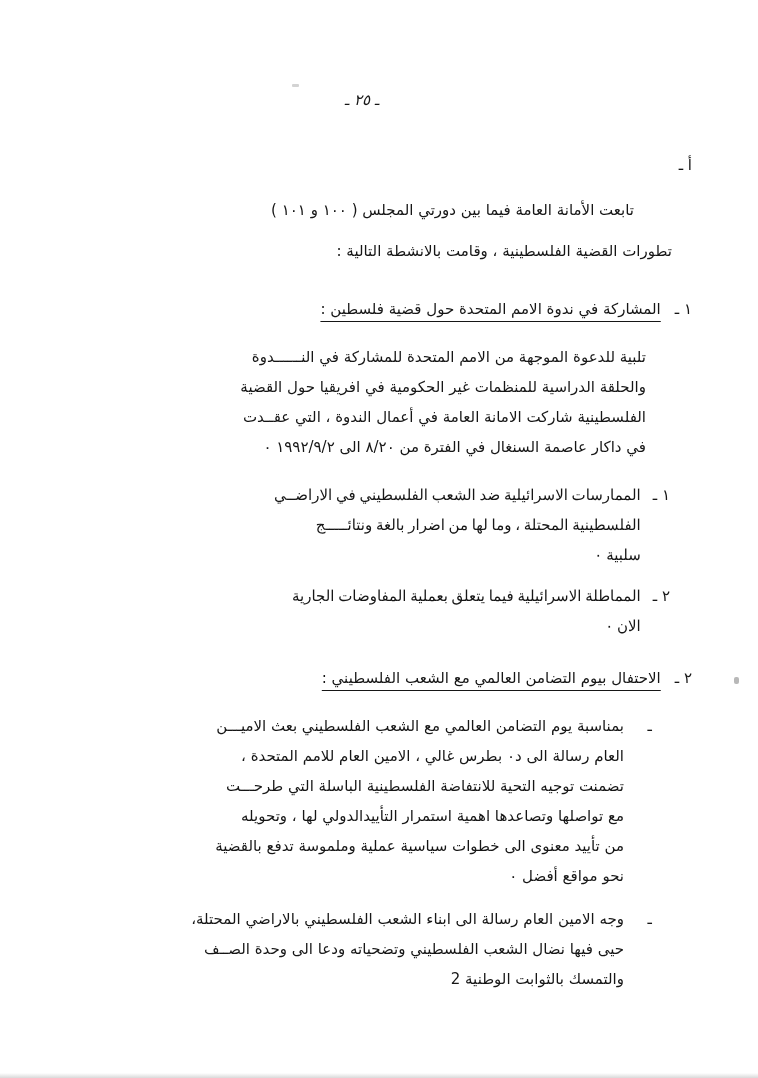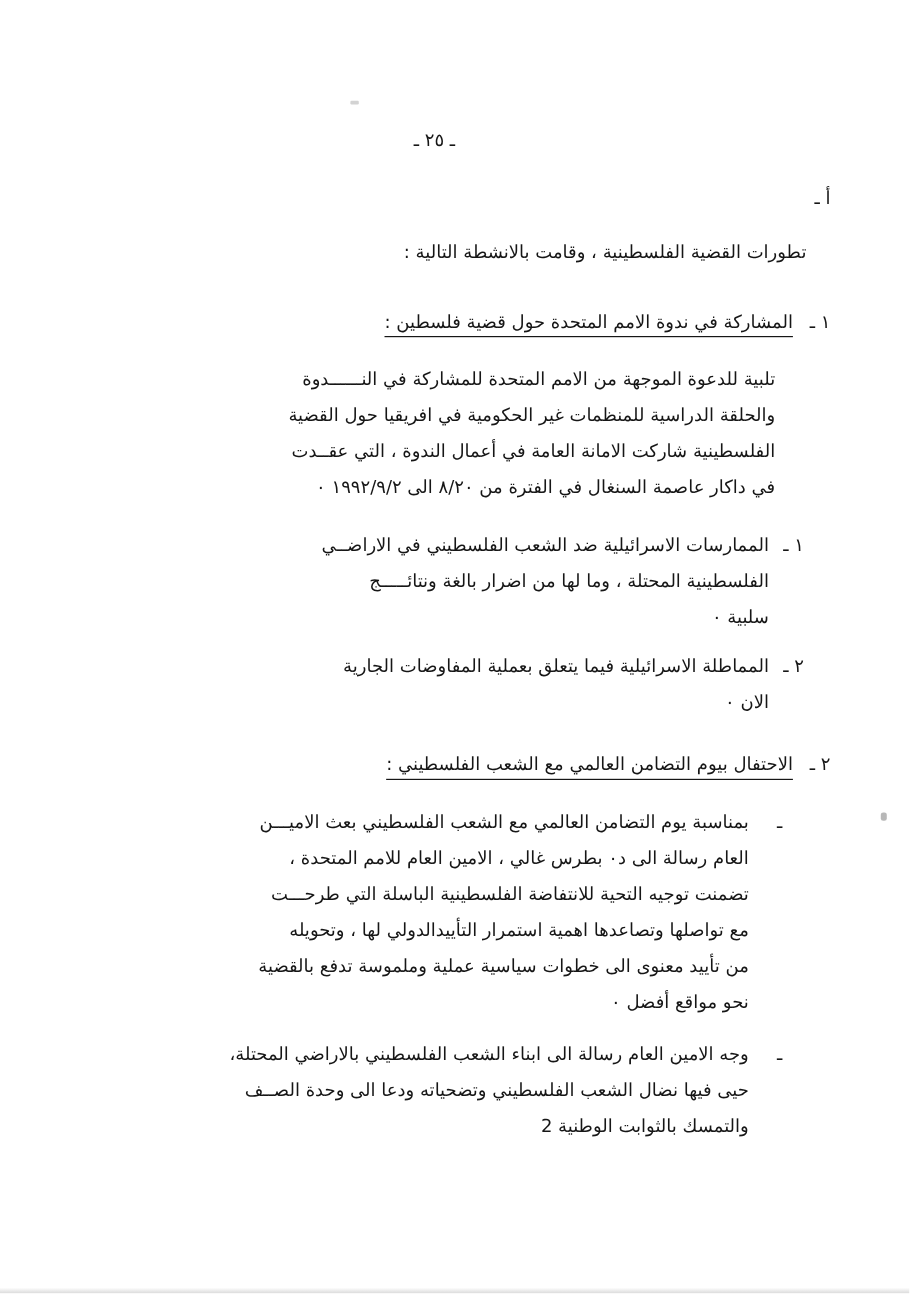--- a/index.html
+++ b/index.html
@@ -11,27 +11,28 @@
     position: relative;
     width: 758px;
     height: 1078px;
     background: #ffffff;
     overflow: hidden;
     color: #161616;
     font-family: "DejaVu Sans", sans-serif;
   }
   .page-number {
     position: absolute;
-    top: 108px;
+    top: 91px;
     left: 312px;
     width: 100px;
     text-align: center;
     font-size: 15px;
     letter-spacing: 3px;
     direction: rtl;
+    font-style: italic;
   }
   .content {
     position: absolute;
     top: 148px;
     right: 66px;
     width: 582px;
     direction: rtl;
     font-size: 15px;
     line-height: 30px;
     text-align: right;
@@ -63,21 +64,21 @@
     margin: 8px 46px 13px 0;
     white-space: pre-line;
     text-align: right;
   }
   .items { margin: 18px 22px 0 0; }
   .item {
     display: flex;
     gap: 12px;
     margin-bottom: 11px;
   }
-  .item-text { white-space: pre-line; flex: 1 1 auto; }
+  .item-text { white-space: pre-line; flex: 1 1 auto; font-family: Liberation Serif, serif; }
   .bullets { margin: 0 40px 0 0; }
   .bullet {
     display: flex;
     gap: 14px;
     margin-bottom: 13px;
   }
   .bullet-marker { flex: 0 0 14px; }
   .bullet-text { white-space: pre-line; flex: 1 1 auto; }
   .speck-right {
     position: absolute;
@@ -117,20 +118,21 @@
 
   <div class="page-number">ـ ٢٥ ـ</div>
 
   <div class="content">
 
     <div class="heading-row">
       <span class="marker">أ ـ</span>
     </div>
 
     <div class="intro">
+      <div class="first-line">تابعت الأمانة العامة فيما  بين دورتي المجلس ( ١٠٠ و ١٠١ )</div>
       <div>تطورات القضية الفلسطينية ، وقامت بالانشطة التالية :</div>
     </div>
 
     <div class="section-head">
       <span class="marker">١ ـ</span>
       <span class="underlined">المشاركة في ندوة الامم المتحدة حول قضية فلسطين :</span>
     </div>
 
     <div class="body-para">تلبية  للدعوة الموجهة من الامم المتحدة للمشاركة في النــــــدوة
 والحلقة الدراسية للمنظمات غير الحكومية في افريقيا  حول القضية

